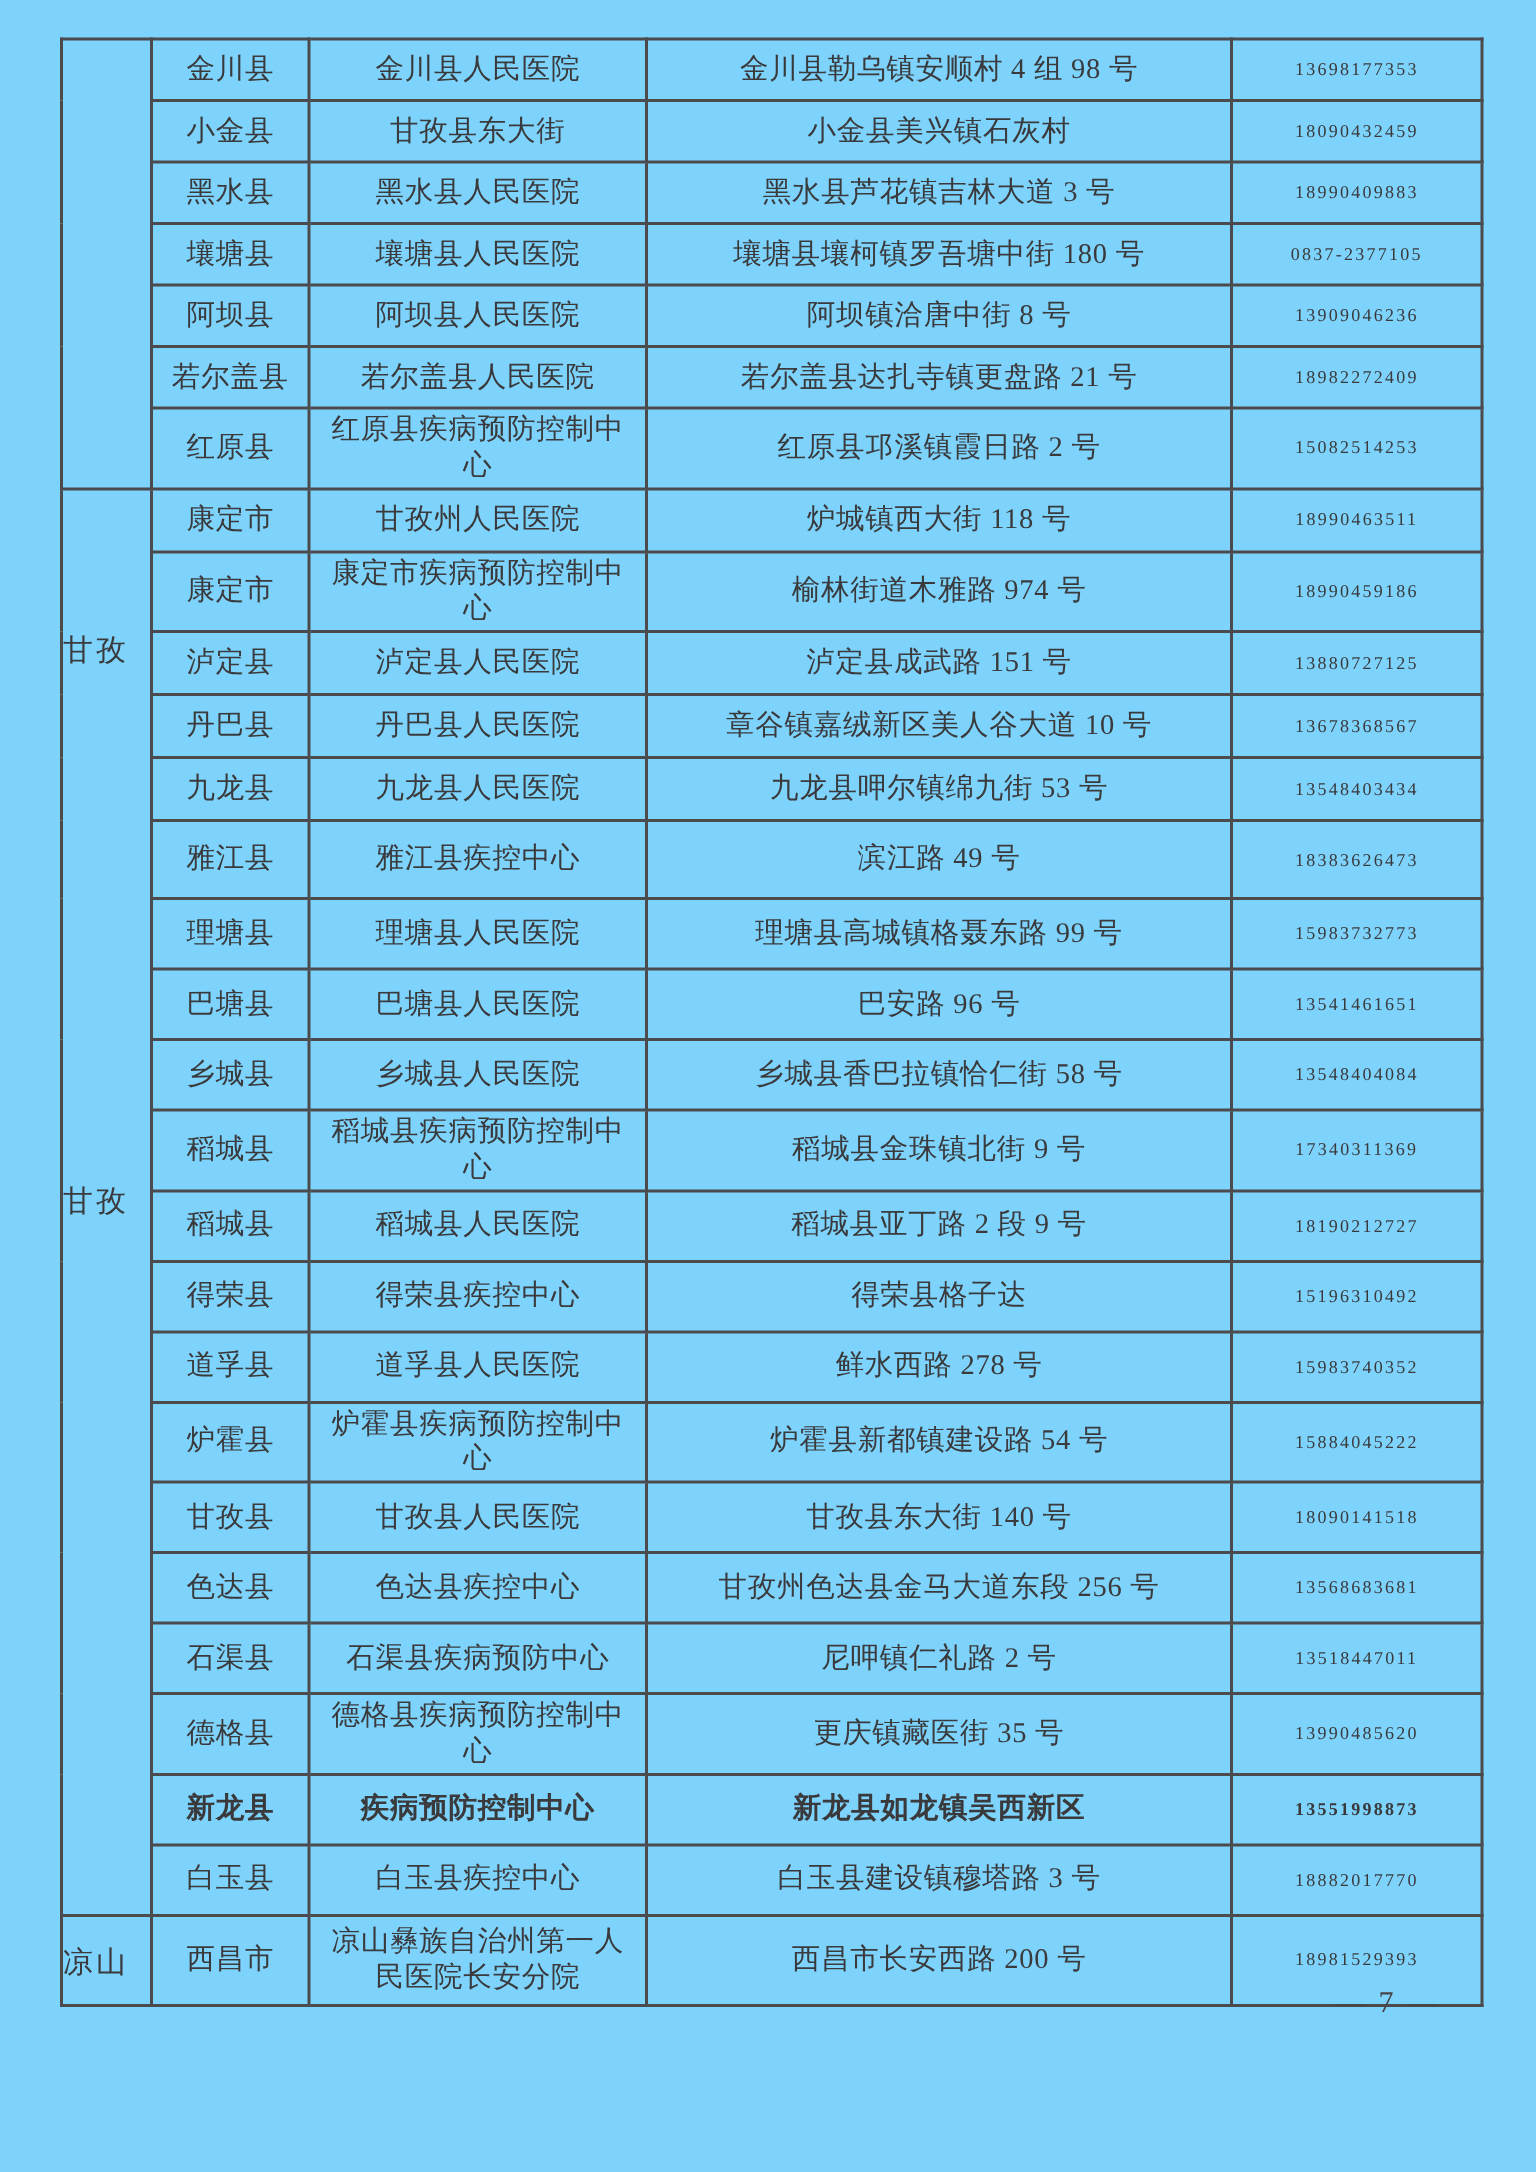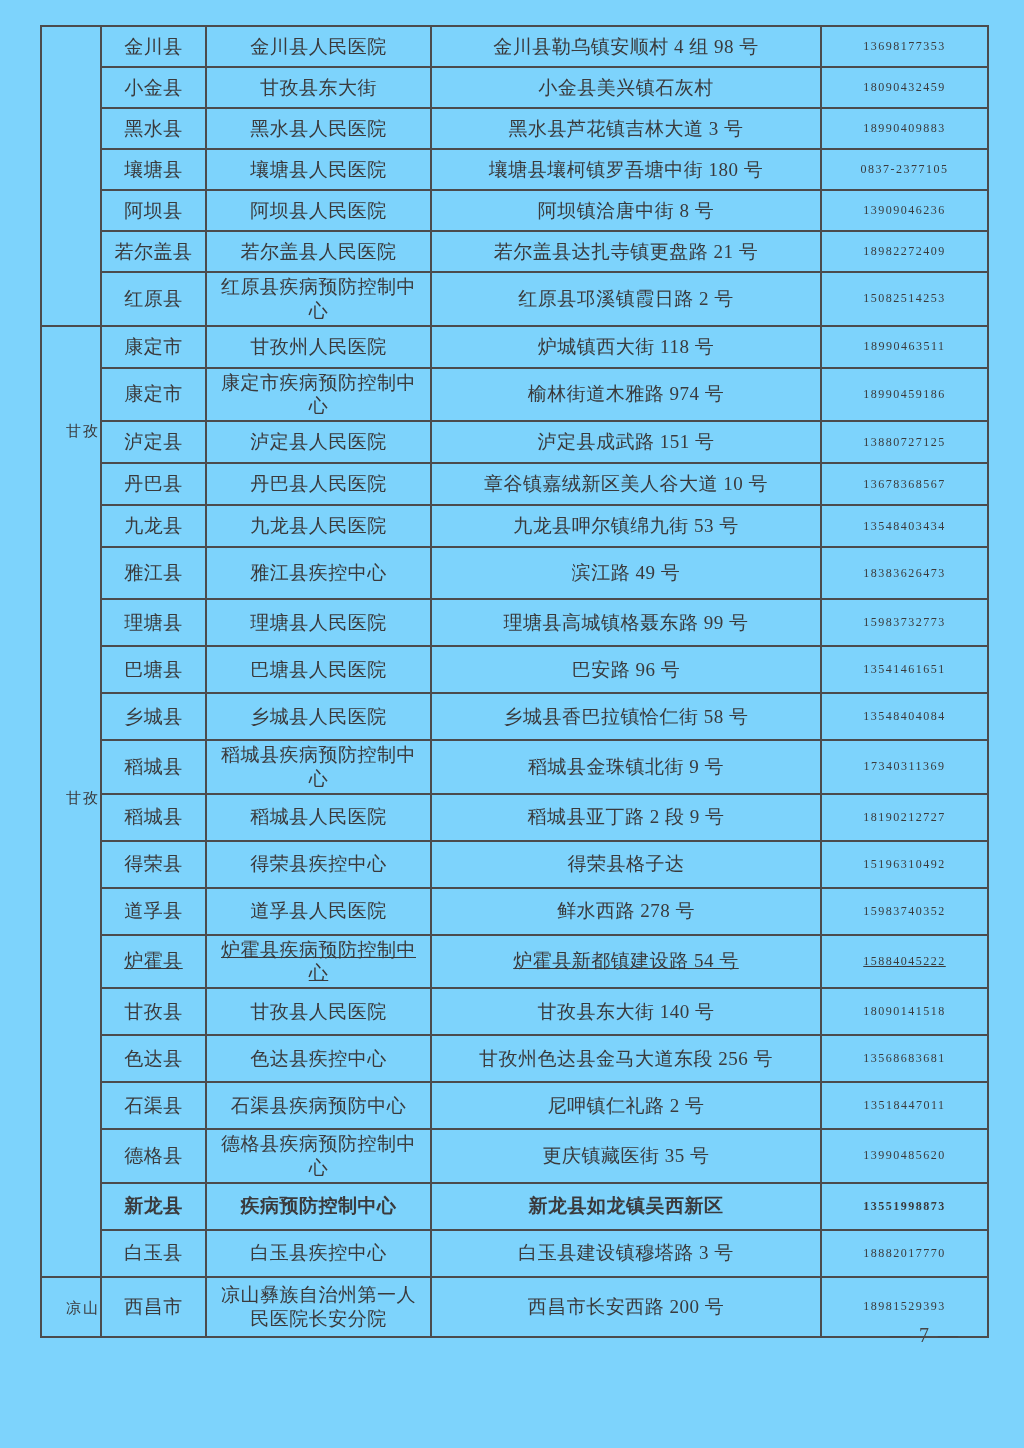--- a/index.html
+++ b/index.html
@@ -36,22 +36,22 @@
   .contact-table col.c-address { width: 390px; }
   .contact-table col.c-phone   { width: 167px; }
   td.region-cell {
     position: relative;
     padding: 0;
   }
   td.region-cell .region-label {
     position: absolute;
     left: 0;
     width: 100%;
-    text-align: right;
-    font-size: 15px;
+    text-align: left;
+    font-size: 20px;
     letter-spacing: 2px;
   }
   td.region-cell .region-label.pos-0 { top: 95px; }
   td.region-cell .region-label.pos-1 { top: 462px; }
   td.region-cell .region-label.pos-center {
     top: 50%;
     transform: translateY(-42%);
   }
   td.phone-cell {
     font-size: 12px;
@@ -203,21 +203,21 @@
           <td class="facility-cell">得荣县疾控中心</td>
           <td class="address-cell">得荣县格子达</td>
           <td class="phone-cell">15196310492</td>
         </tr>
         <tr style="height: 47px;">
           <td class="county-cell">道孚县</td>
           <td class="facility-cell">道孚县人民医院</td>
           <td class="address-cell">鲜水西路 278 号</td>
           <td class="phone-cell">15983740352</td>
         </tr>
-        <tr style="height: 47px; text-decoration: underline;">
+        <tr style="height: 47px;">
           <td class="county-cell">炉霍县</td>
           <td class="facility-cell">炉霍县疾病预防控制中心</td>
           <td class="address-cell">炉霍县新都镇建设路 54 号</td>
           <td class="phone-cell">15884045222</td>
         </tr>
         <tr style="height: 47px;">
           <td class="county-cell">甘孜县</td>
           <td class="facility-cell">甘孜县人民医院</td>
           <td class="address-cell">甘孜县东大街 140 号</td>
           <td class="phone-cell">18090141518</td>

